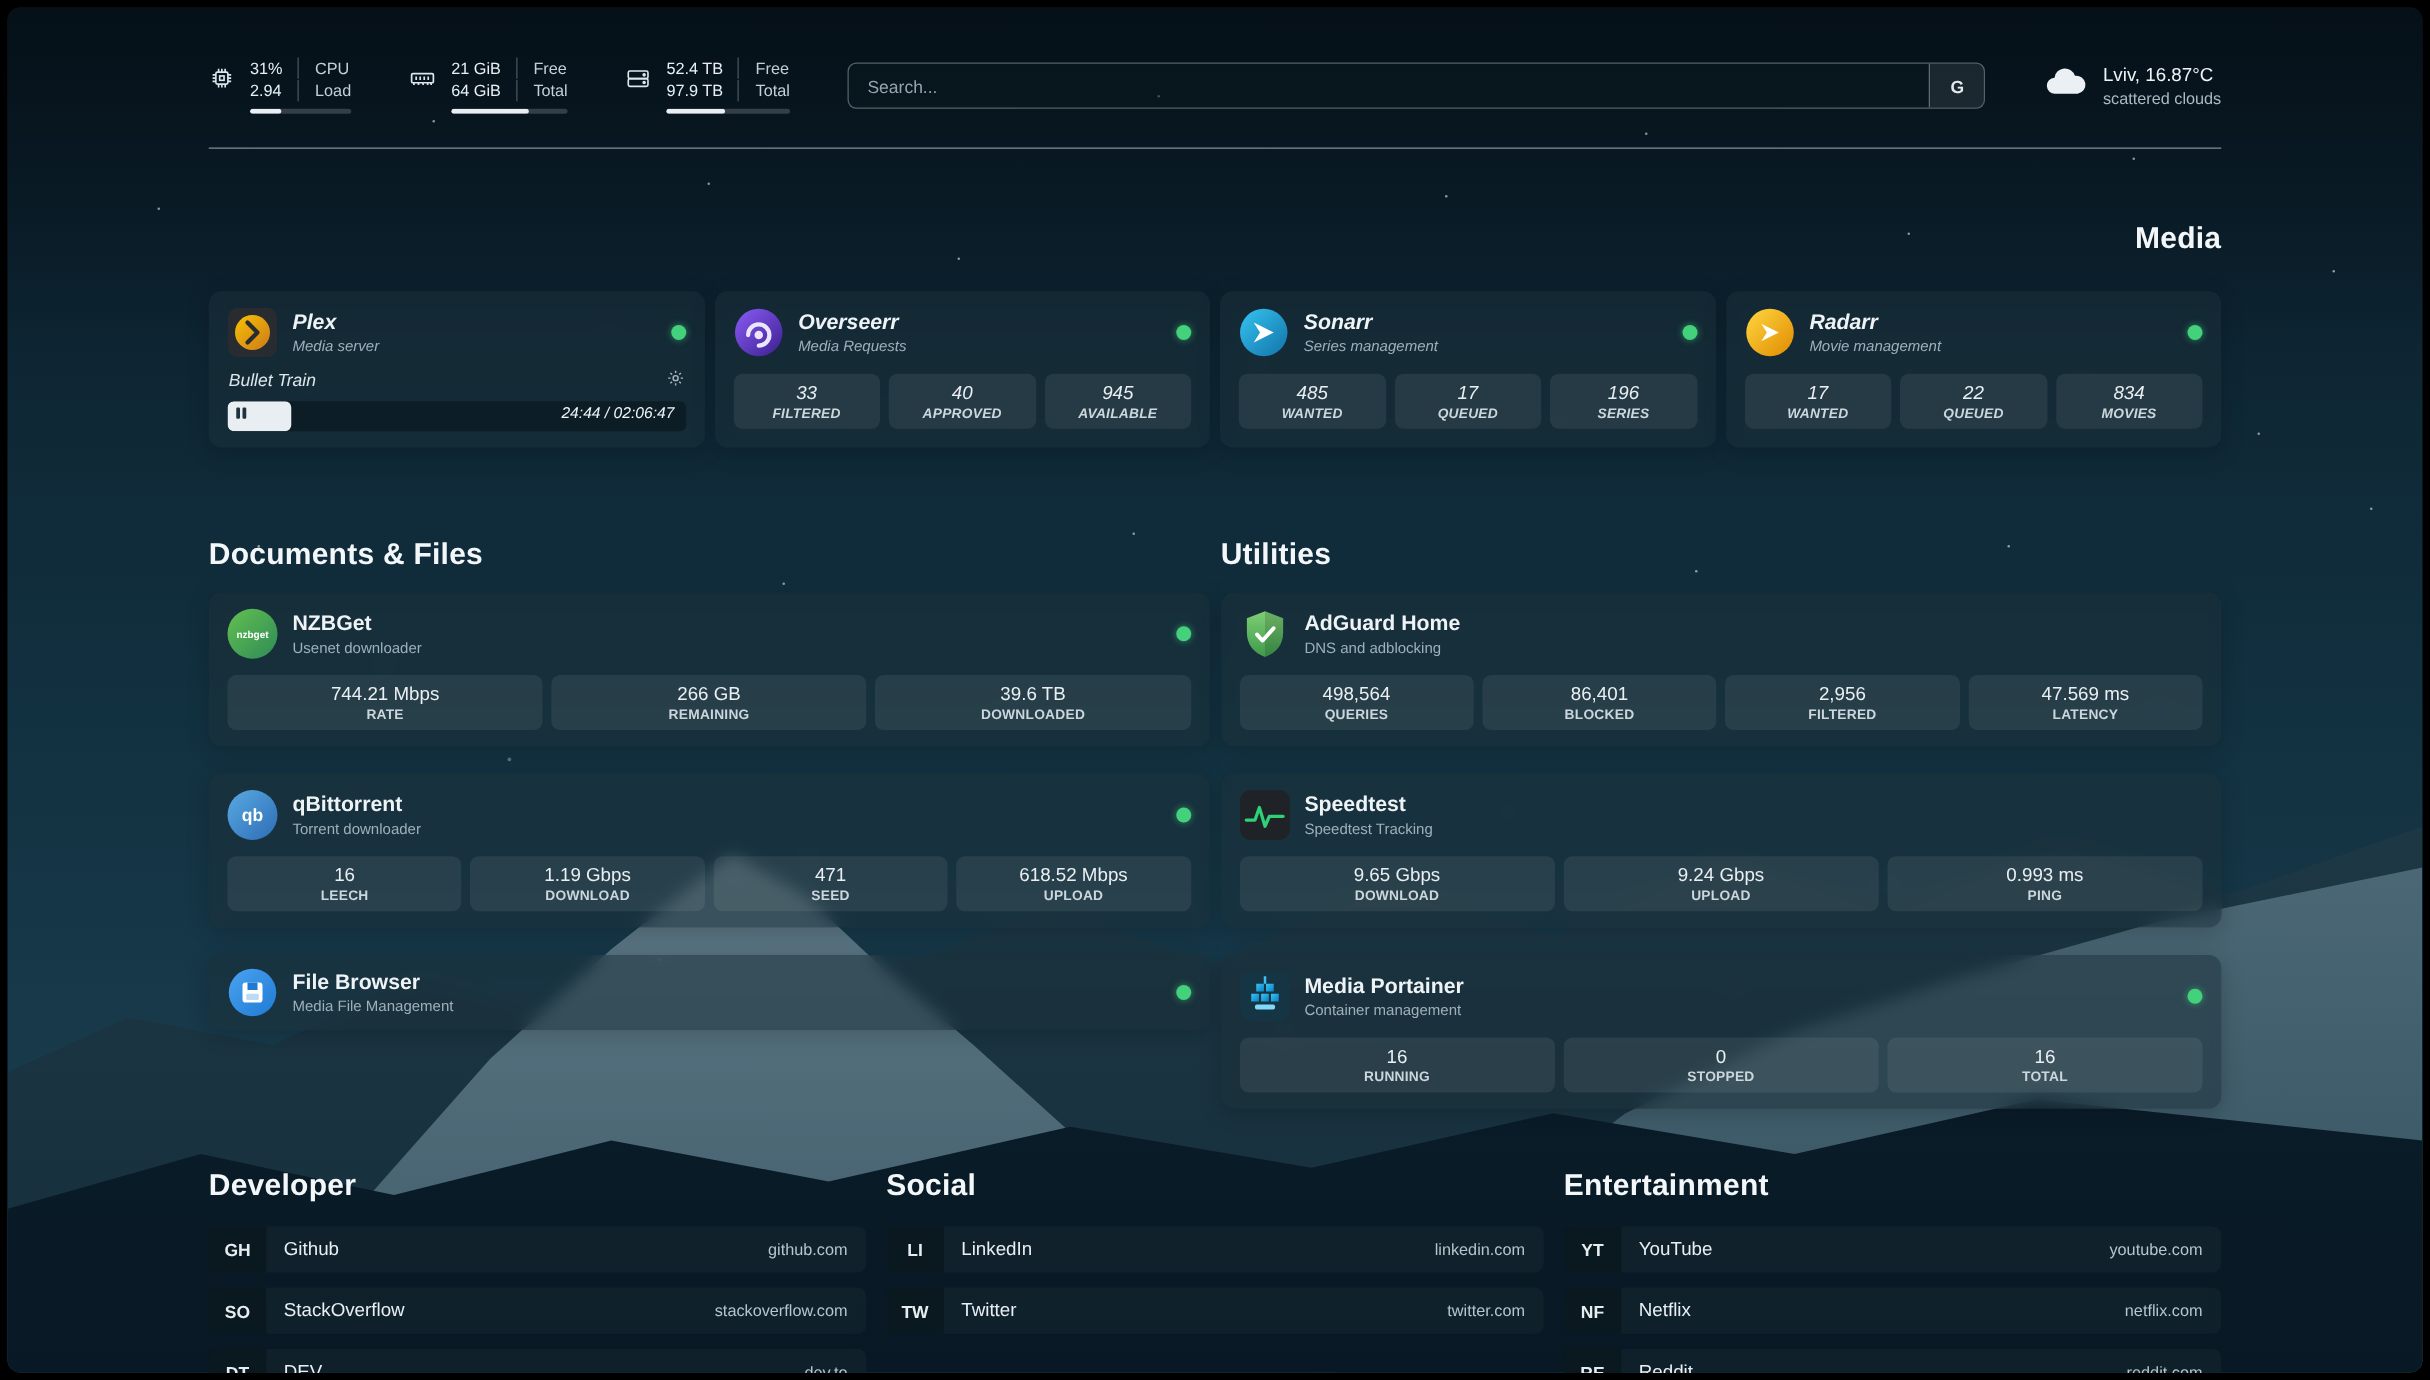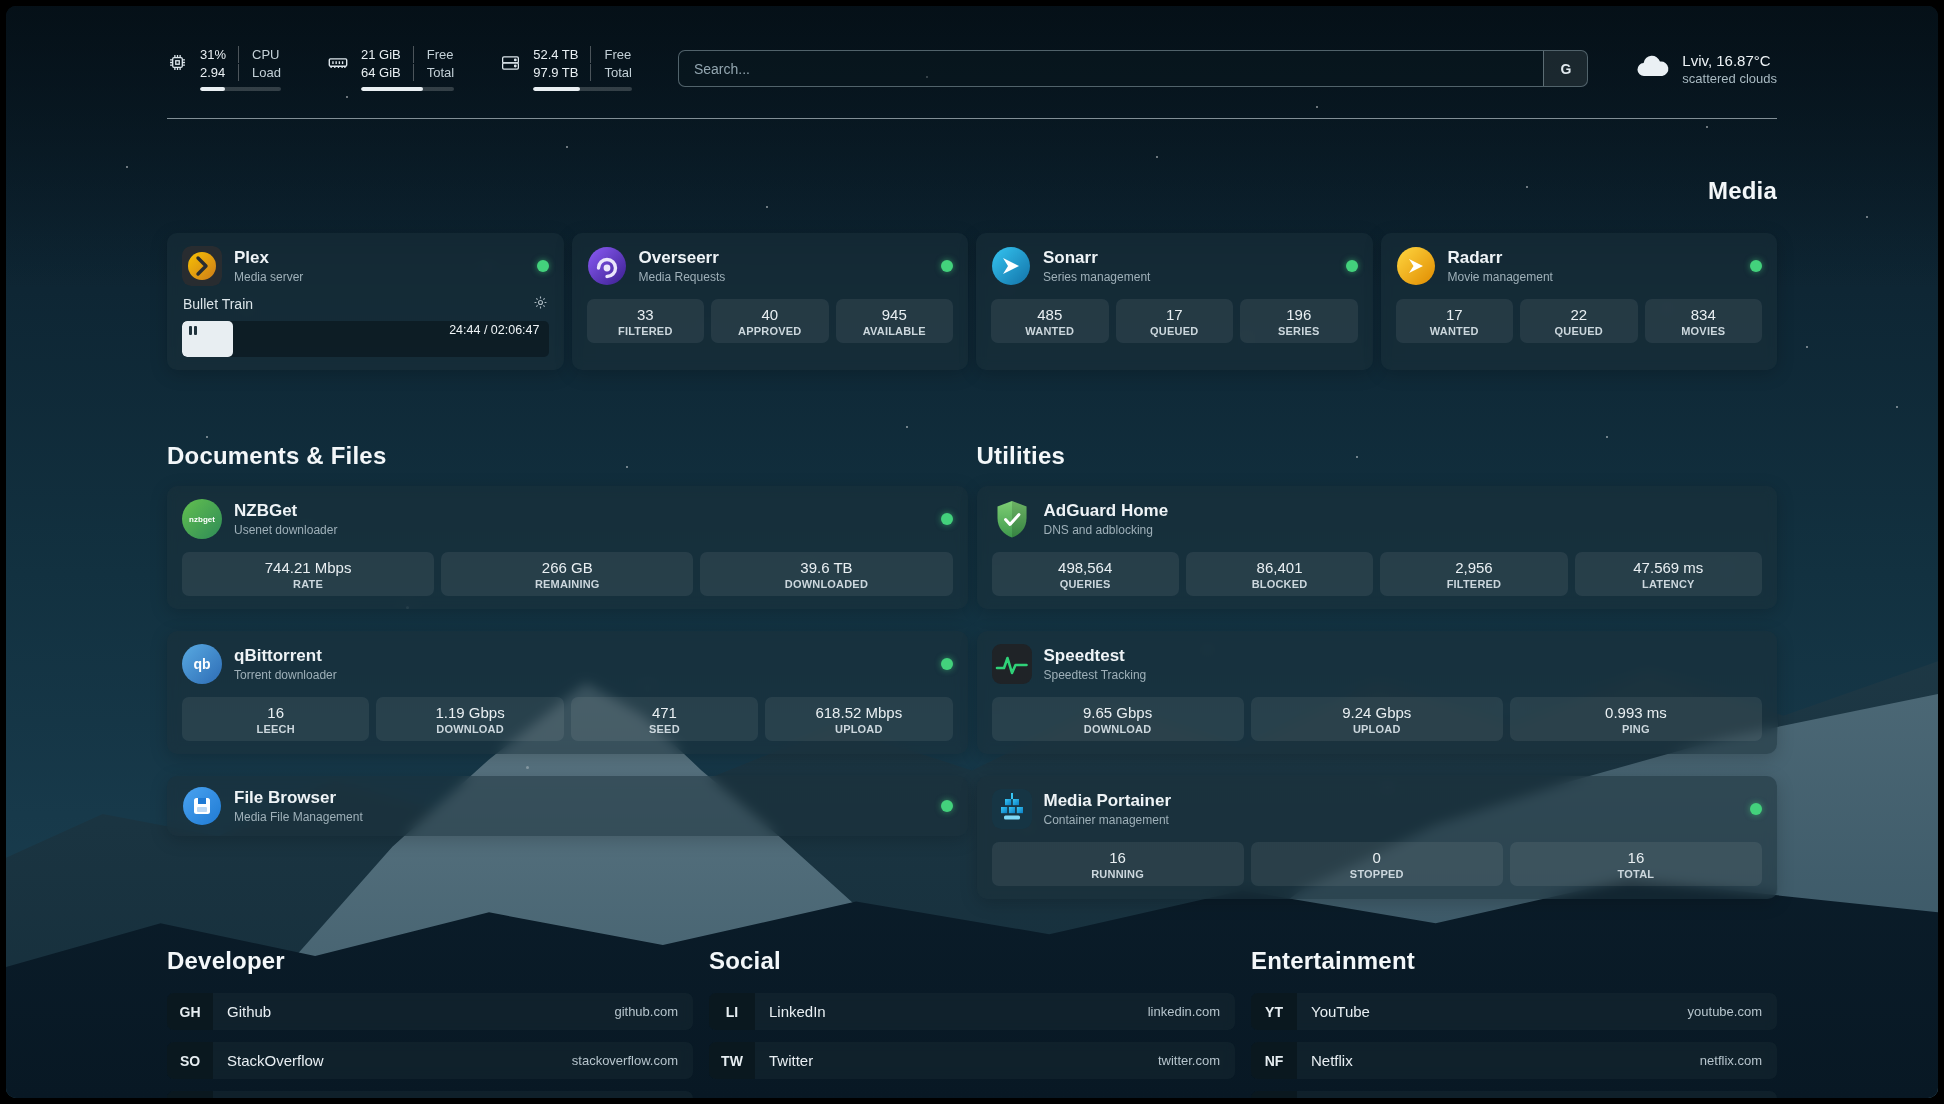--- a/index.html
+++ b/index.html
@@ -49,21 +49,21 @@
             color:#e2eaef; font-size:14px; font-weight:700; cursor:pointer; }
 
   .weather { display:flex; align-items:center; gap:12px; }
   .weather-loc { font-size:15px; color:#eef3f6; }
   .weather-cond { font-size:13px; color:#a9bac2; margin-top:2px; }
 
   .divider { height:1px; background:rgba(230,242,248,0.55); margin-top:27px; }
 
   .section-title { font-size:24px; font-weight:600; color:#f3f7f9; letter-spacing:.2px; }
   .media-title { margin-top:58px; margin-bottom:28px;text-align:right; }
-  .media-grid { display:grid; grid-template-columns:repeat(4,1fr); gap:8px; align-items:stretch; }
+  .media-grid { display:grid; grid-template-columns:repeat(4,1fr); gap:8px; align-items:stretch;font-style:italic; }
 
   .card { background:rgba(26,47,58,0.52); border-radius:10px; padding:13px 15px;
           backdrop-filter:blur(6px); box-shadow:0 4px 18px rgba(0,0,0,0.18); }
   .card.compact { padding:10px 15px; }
 
   .svc-header { display:flex; align-items:center; gap:12px; }
   .svc-icon { width:40px; height:40px; border-radius:9px; flex:none; display:flex; align-items:center; justify-content:center; overflow:hidden; position:relative; }
   .svc-icon.round { border-radius:50%; }
   .icon-nzbget { background:linear-gradient(135deg,#63c04f,#2e8b57); }
   .icon-nzbget span { font-size:8px; font-weight:700; color:#fff; }
@@ -75,21 +75,21 @@
   .svc-sub { font-size:12px; color:#9fb0b9; white-space:nowrap; }
   .svc-dot { margin-left:auto; width:12px; height:12px; border-radius:50%; background:#43d17c; box-shadow:0 0 6px rgba(67,209,124,.6); flex:none; }
 
   .stats { display:flex; gap:7px; margin-top:13px; }
   .stat { flex:1; background:rgba(255,255,255,0.07); border-radius:7px; text-align:center; padding:7px 4px 6px; }
   .stat-value { font-size:15px; color:#e9eff2; white-space:nowrap; }
   .stat-label { font-size:11px; font-weight:700; color:#ccd7dd; margin-top:2px; letter-spacing:.2px; }
 
   .player { margin-top:9px; }
   .player-title-row { display:flex; align-items:center; justify-content:space-between; font-size:14px; color:#dde6ea; padding:0 1px; }
-  .player-bar { position:relative; margin-top:8px; height:36px; border-radius:5px; background:rgba(8,18,24,0.55); overflow:hidden; }
+  .player-bar { position:relative; margin-top:8px; height:24px; border-radius:5px; background:rgba(8,18,24,0.55); overflow:hidden; }
   .player-fill { position:absolute; top:0; left:0; bottom:0; background:#e8eef2; border-radius:5px; }
   .player-pause { position:absolute; left:7px; top:4.5px; display:flex; gap:2.5px; }
   .player-pause i { width:2.5px; height:9px; background:#20333d; border-radius:1px; }
   .player-time { position:absolute; right:9px; top:2px; font-size:12.5px; color:#f0f5f7; }
 
   .two-col { display:grid; grid-template-columns:1fr 1fr; gap:9px; margin-top:28px; }
   .col-title { margin-bottom:16px;margin-top:44px; }
   .col-stack { display:flex; flex-direction:column; gap:22px; }
 
   .bookmarks { display:grid; grid-template-columns:repeat(3,1fr); gap:16px; margin-top:48px; }

